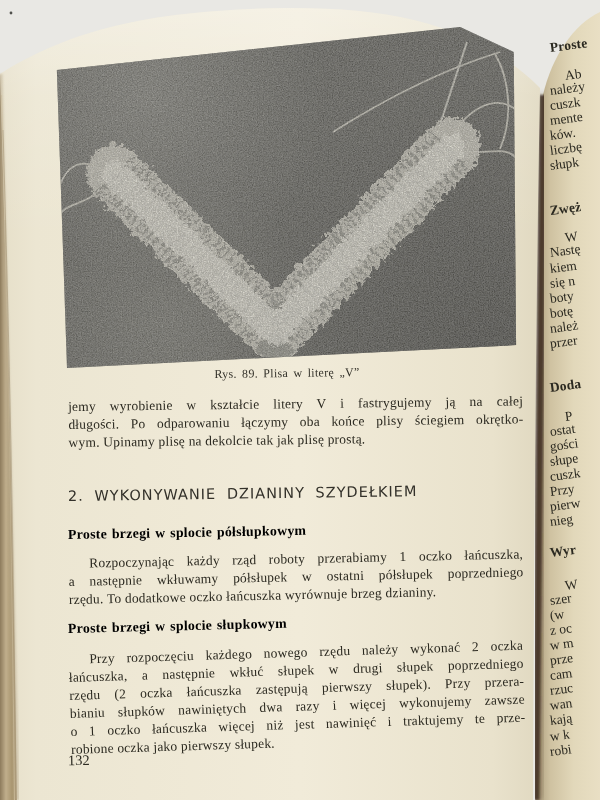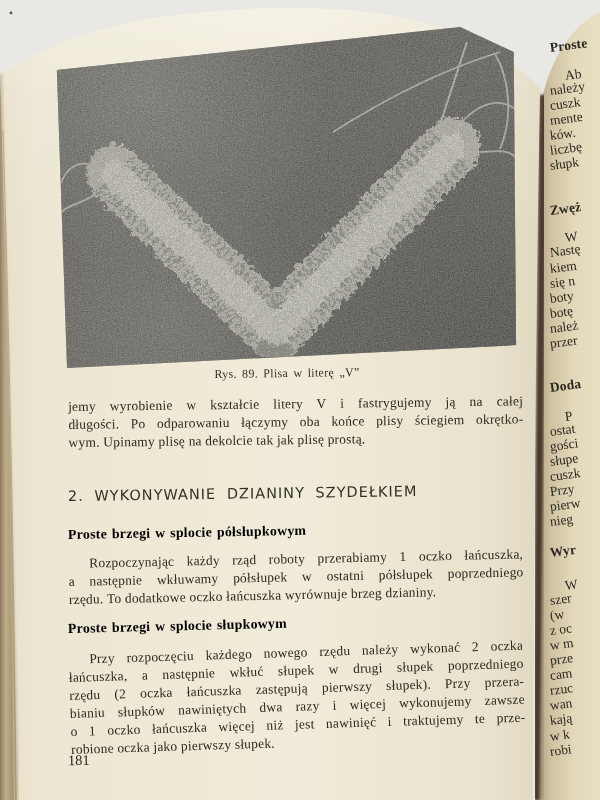--- a/index.html
+++ b/index.html
@@ -170,21 +170,21 @@
   <div class="sub-heading sub2">Proste brzegi w splocie słupkowym</div>
   <div class="lp p3">
     <div class="line jl ind">Przy rozpoczęciu każdego nowego rzędu należy wykonać 2 oczka</div>
     <div class="line jl">łańcuszka, a następnie wkłuć słupek w drugi słupek poprzedniego</div>
     <div class="line jl">rzędu (2 oczka łańcuszka zastępują pierwszy słupek). Przy przera-</div>
     <div class="line jl">bianiu słupków nawiniętych dwa razy i więcej wykonujemy zawsze</div>
     <div class="line jl">o 1 oczko łańcuszka więcej niż jest nawinięć i traktujemy te prze-</div>
     <div class="line">robione oczka jako pierwszy słupek.</div>
   </div>
 
-  <div class="pagenum">181</div>
+  <div class="pagenum">132</div>
 
   <div class="rp">
     <div class="rp-line rp-bold" style="top:40px">Proste</div>
     <div class="rp-line rp-ind" style="top:68px">Ab</div>
     <div class="rp-line" style="top:83px">należy</div>
     <div class="rp-line" style="top:98px">cuszk</div>
     <div class="rp-line" style="top:113px">mente</div>
     <div class="rp-line" style="top:128px">ków.</div>
     <div class="rp-line" style="top:143px">liczbę</div>
     <div class="rp-line" style="top:158px">słupk</div>

